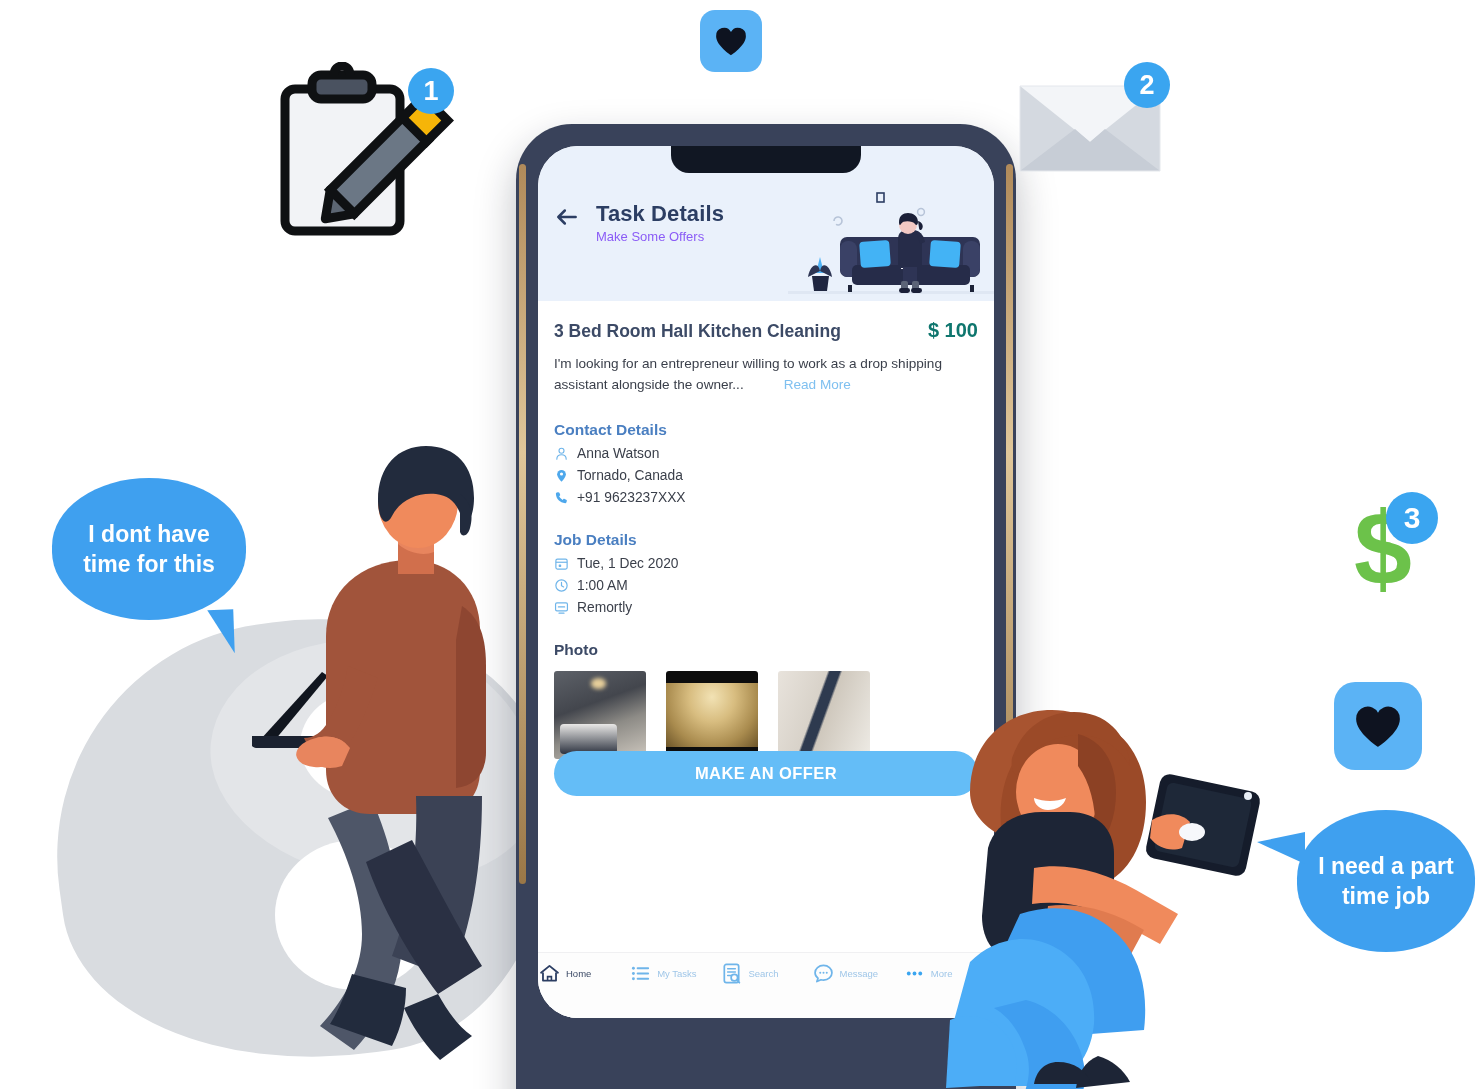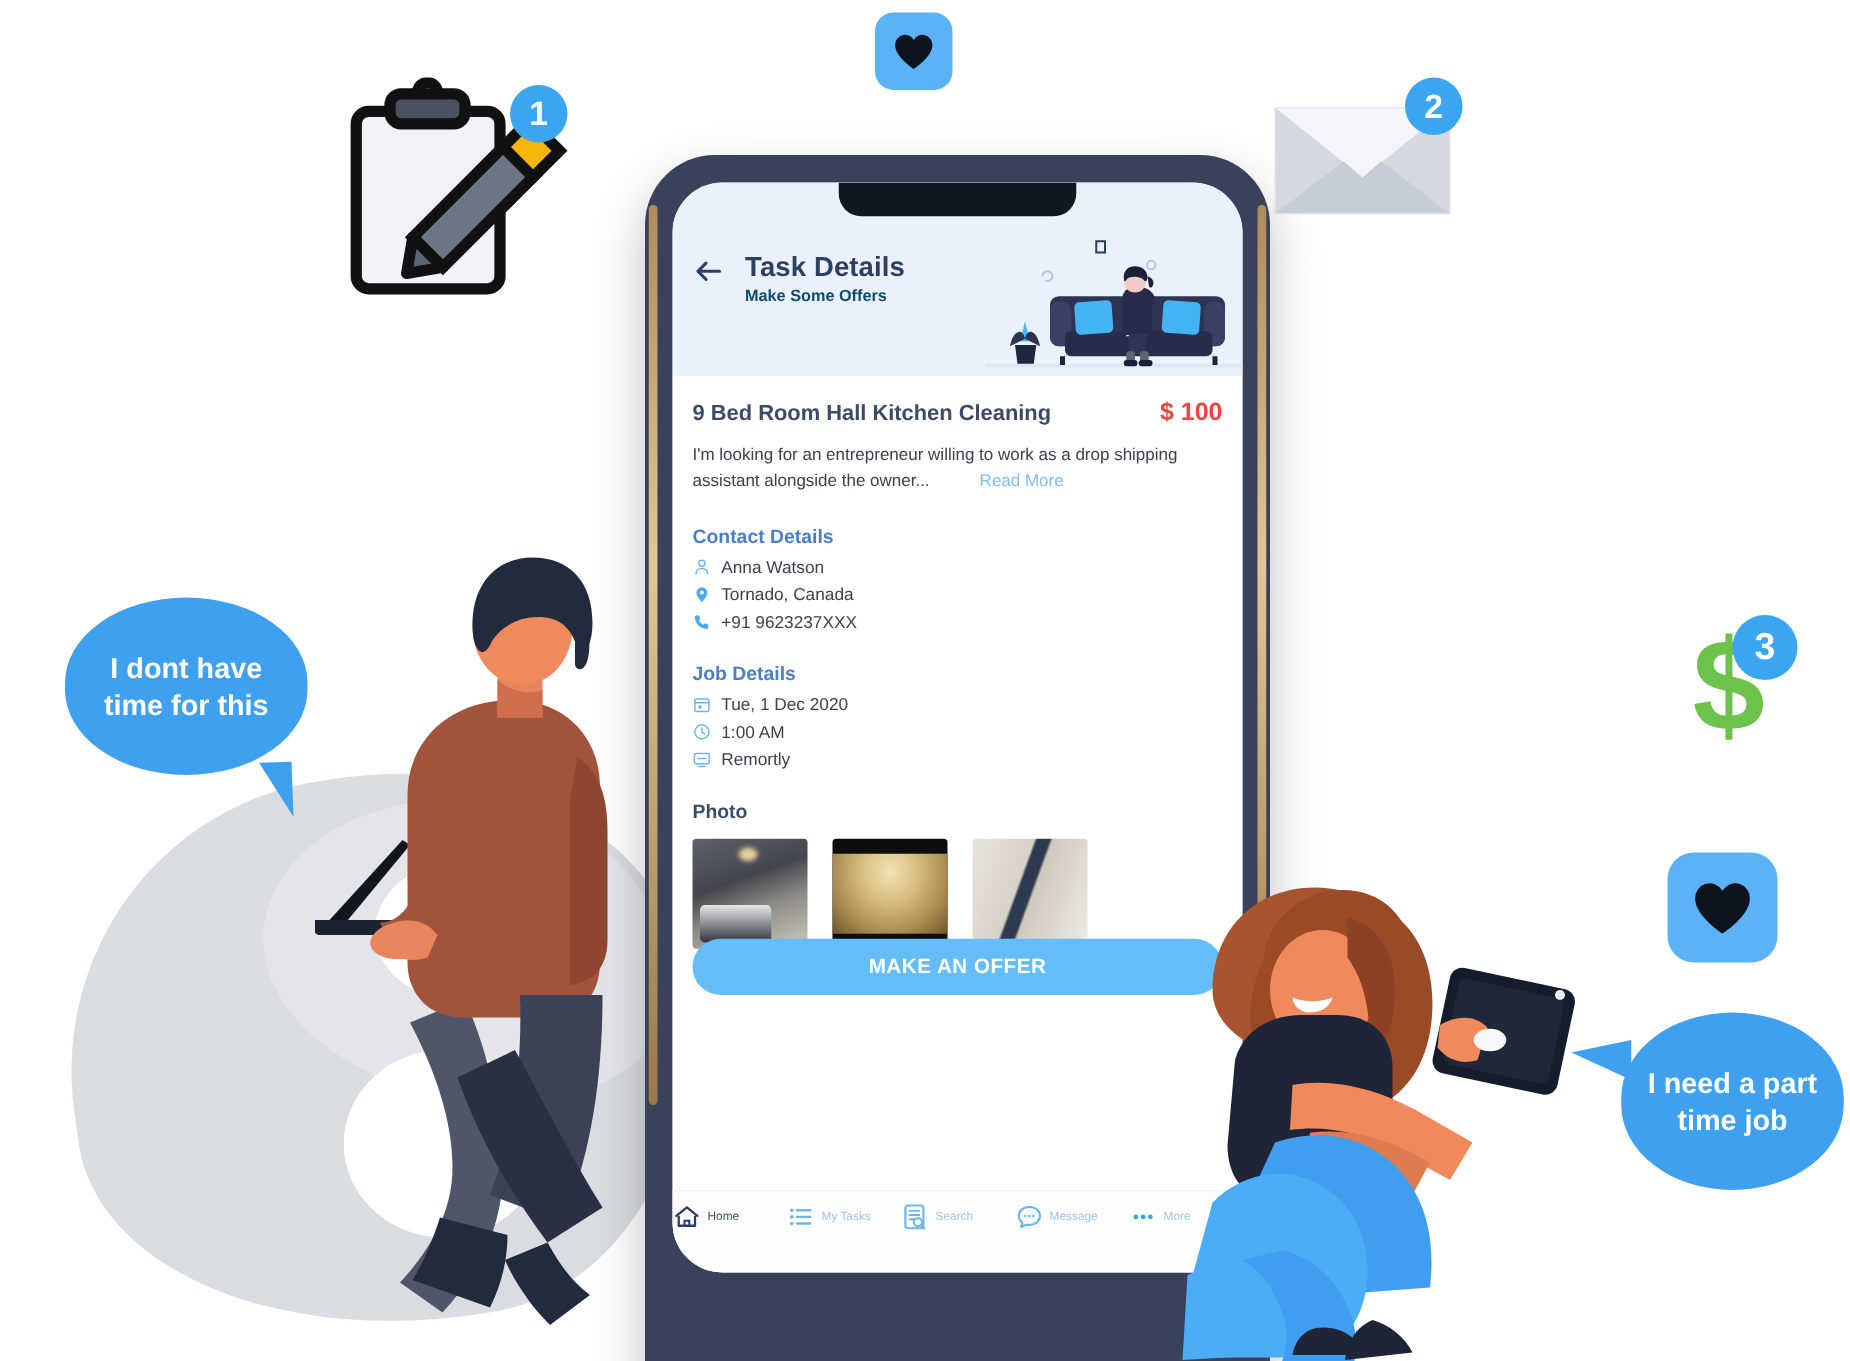--- a/index.html
+++ b/index.html
@@ -122,23 +122,23 @@
   .back-arrow { width: 26px; height: 26px; display:block; margin-top: 2px; cursor: pointer; }
   .hdr-title {
     font-size: 22px;
     font-weight: bold;
     color: #2c3e63;
     letter-spacing: .1px;
     line-height: 1.05;
   }
   .hdr-sub {
     font-size: 13px;
-    color: #0c4a6e;
+    color: #8b5cf6;
     margin-top: 4px;
-    font-weight: 700;
+    font-weight: 400;
   }
 
   
   .illus { position:absolute; right: -4px; bottom: 0; width: 210px; height: 120px; }
 
   
   .app-body {
     position: relative;
     height: 717px;
     background: #ffffff;
@@ -151,21 +151,21 @@
     padding-top: 18px;
   }
   .task-title {
     font-size: 17.5px;
     font-weight: bold;
     color: #3c4a66;
   }
   .task-price {
     font-size: 20px;
     font-weight: bold;
-    color: #ef4444;
+    color: #0f766e;
     white-space: nowrap;
   }
   .task-desc {
     margin-top: 11px;
     font-size: 13.6px;
     line-height: 1.55;
     color: #3a3f4a;
   }
   .read-more { color: #7fc0f0; padding-left: 40px; }
 
@@ -391,21 +391,21 @@
           <div>
             <div class="hdr-title">Task Details</div>
             <div class="hdr-sub">Make Some Offers</div>
           </div>
         </div>
       </div>
 
       <div class="app-body">
 
         <div class="title-row">
-          <div class="task-title">9 Bed Room Hall Kitchen Cleaning</div>
+          <div class="task-title">3 Bed Room Hall Kitchen Cleaning</div>
           <div class="task-price">$ 100</div>
         </div>
 
         <div class="task-desc">
           <span>I'm looking for an entrepreneur willing to work as a drop shipping assistant alongside the owner...</span><span class="read-more">Read More</span>
         </div>
 
         <div class="sect-title">Contact Details</div>
 
         <div class="info-row">

